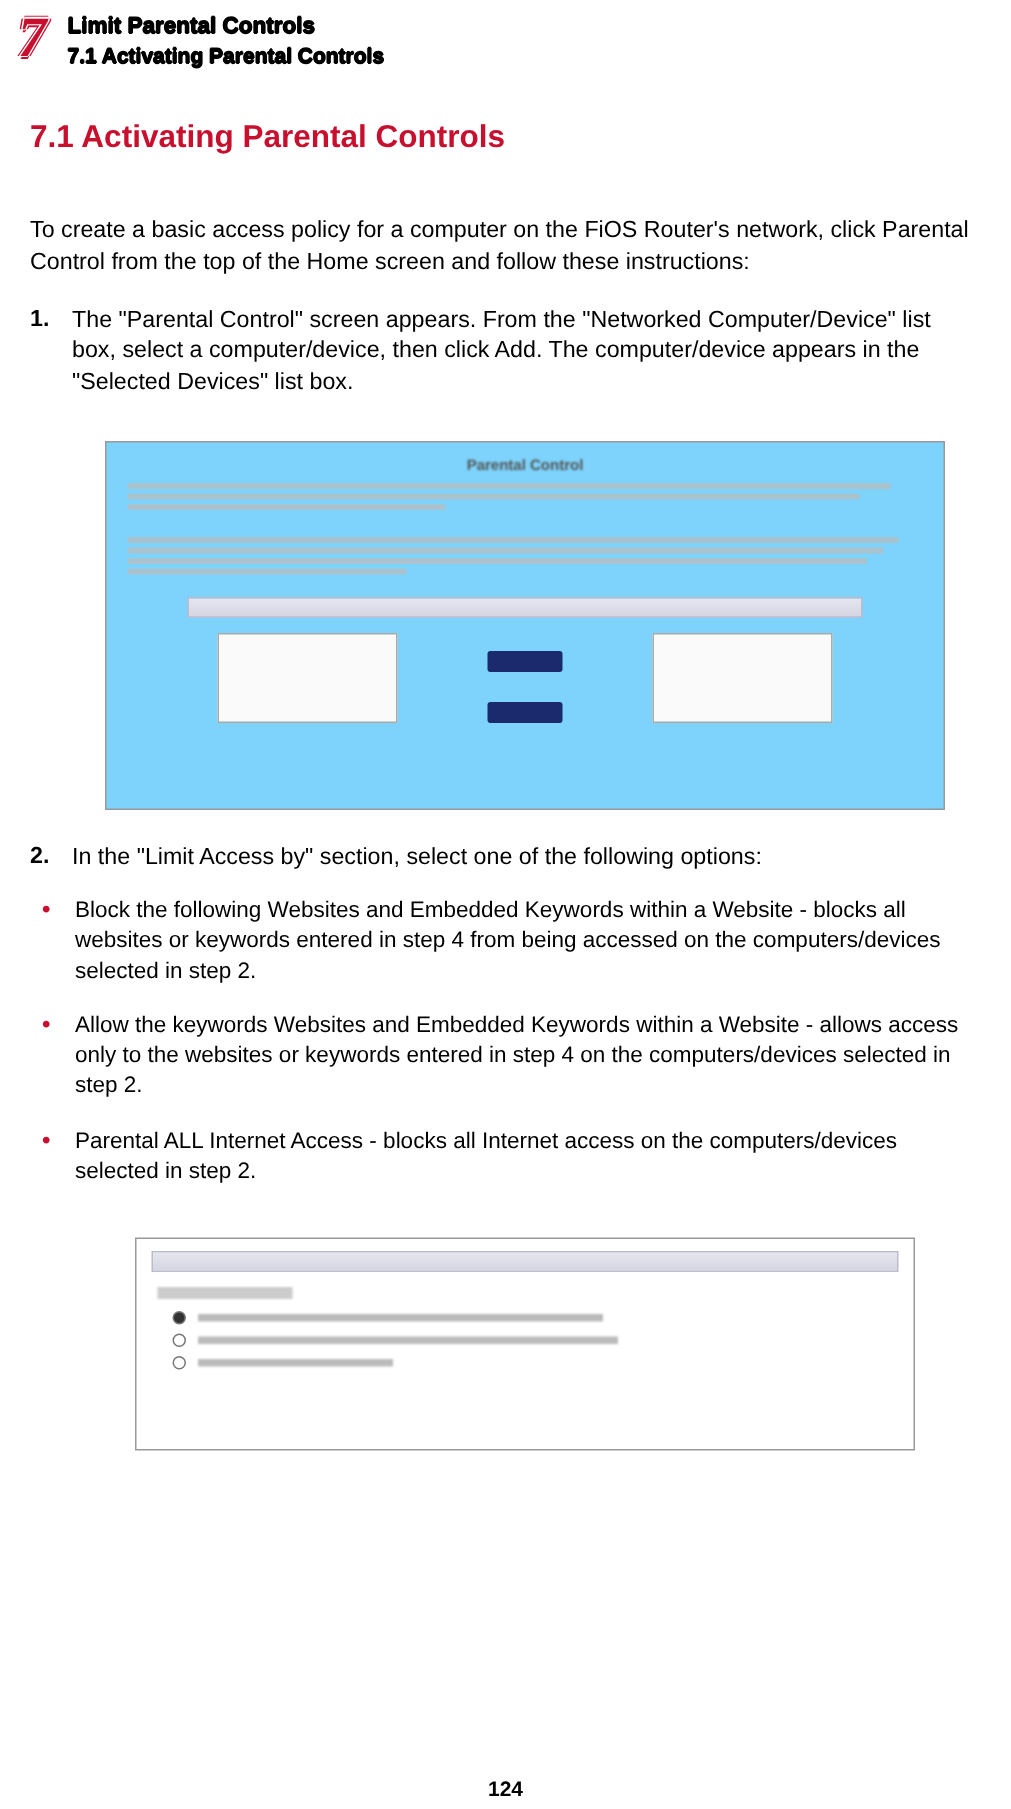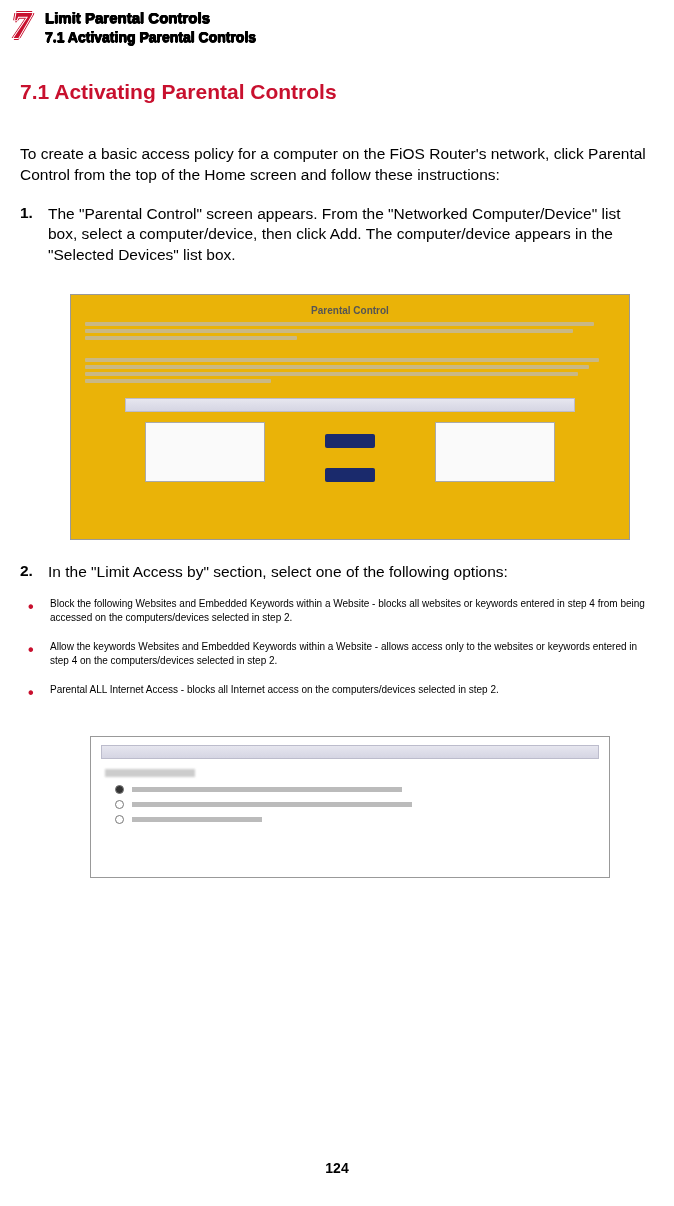--- a/index.html
+++ b/index.html
@@ -78,21 +78,21 @@
     line-height: 1.35;
   }
   .txt .bold { font-weight: 400; }
 
   
   .ss-outer {
     margin: 28px 0 22px 50px;
     width: 560px;
     border: 1px solid #999;
     padding: 10px 14px 14px 14px;
-    background: #eab308;
+    background: #7dd3fc;
   }
   .ss1 { height: 220px; position: relative; }
   .ss2-wrap {
     margin: 34px 0 0 70px;
     width: 520px;
     border: 1px solid #999;
     background: #fff;
     padding: 8px 10px 12px 10px;
   }
   .ss2 { height: 120px; position: relative; }
@@ -154,21 +154,21 @@
     margin: 0 0 16px 8px;
   }
   .dot-item .dot {
     color: #c8102e;
     font-weight: 700;
     font-size: 16px;
     min-width: 22px;
     line-height: 1.2;
   }
   .dot-item .txt {
-    font-size: 10px;
+    font-size: 15px;
     line-height: 1.35;
   }
 
   
   .ss2 .step-bar2 {
     background: linear-gradient(#e6e6ef,#d5d5e3);
     border: 1px solid #bcbccc;
     height: 14px;
     margin-bottom: 10px;
     filter: blur(0.5px);
@@ -186,21 +186,21 @@
     background: #fff;
   }
   .radio-dot.sel { background: #333; }
   .radio-txt {
     height: 5px; background:#bbb; filter: blur(0.7px);
   }
 
   
   .page-number {
     position: absolute;
-    bottom: 30px;
+    bottom: 6px;
     width: 100%;
     text-align: center;
     font-weight: 700;
     font-size: 14px;
   }
 </style>
 </head>
 <body>
 
 <div class="chapter-header">

